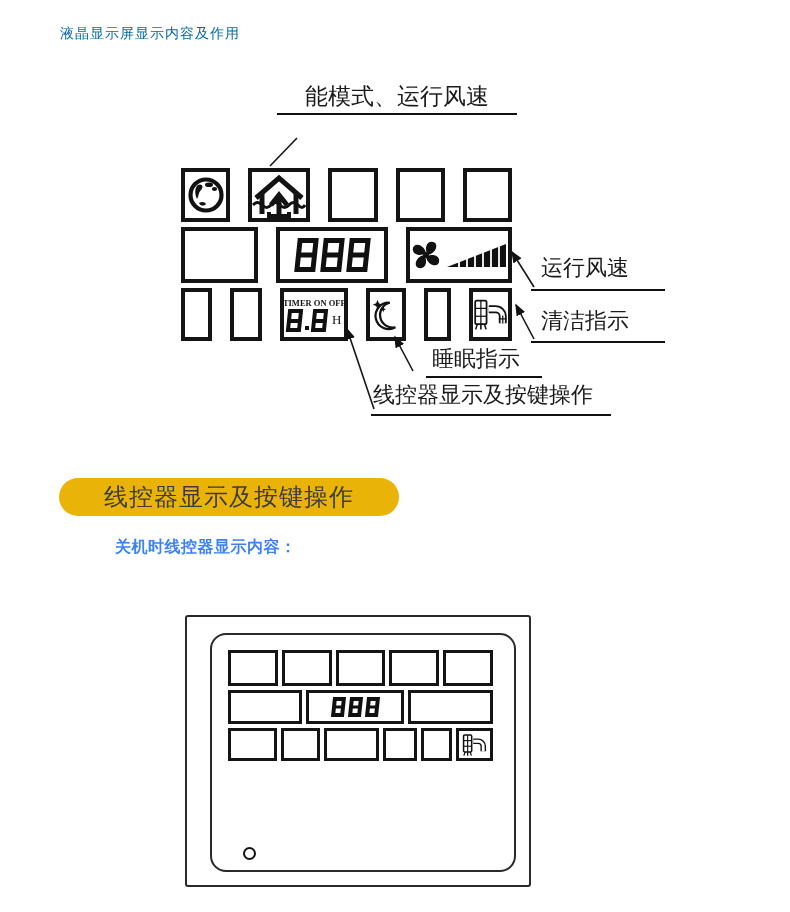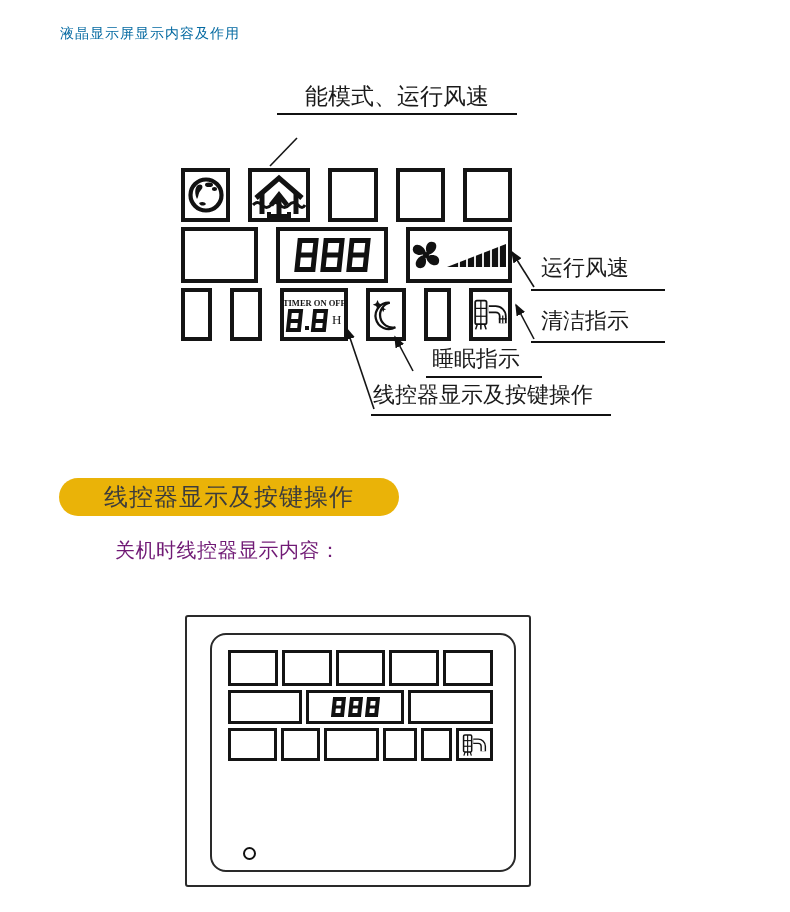--- a/index.html
+++ b/index.html
@@ -61,22 +61,22 @@
   .timer-unit{font-family:"Liberation Serif",serif;font-size:13px;margin-left:2px;}
 
   
   .leaders{position:absolute;left:0;top:0;pointer-events:none;}
   .ld{stroke:#161616;stroke-width:1.6px;}
 
   
   .pill{position:absolute;left:59px;top:478px;width:340px;height:38px;border-radius:19px;
         background:#eab308;color:#3c3c3c;font-size:24px;line-height:38px;
         text-align:center;letter-spacing:1px;}
-  .subhead{position:absolute;left:115px;top:537px;font-size:20px;font-weight:normal;
-           letter-spacing:0.5px;color:#701a75;}
+  .subhead{position:absolute;left:115px;top:537px;font-size:16px;font-weight:bold;
+           letter-spacing:0.5px;color:#3b82f6;}
   .bodytext{position:absolute;left:45px;top:559px;width:712px;font-size:16px;
             letter-spacing:0.2px;color:#222;}
 
   
   .ctrl-outer{position:absolute;left:185px;top:615px;width:346px;height:272px;
               border:2px solid #2a2a2a;border-radius:3px;box-sizing:border-box;background:#fff;}
   .ctrl-inner{position:absolute;left:210px;top:633px;width:306px;height:239px;
               border:2px solid #2a2a2a;border-radius:16px;box-sizing:border-box;background:#fff;}
   .btn-row{position:absolute;left:228px;top:806px;width:266px;display:flex;
            justify-content:space-between;font-family:"Liberation Serif",serif;

